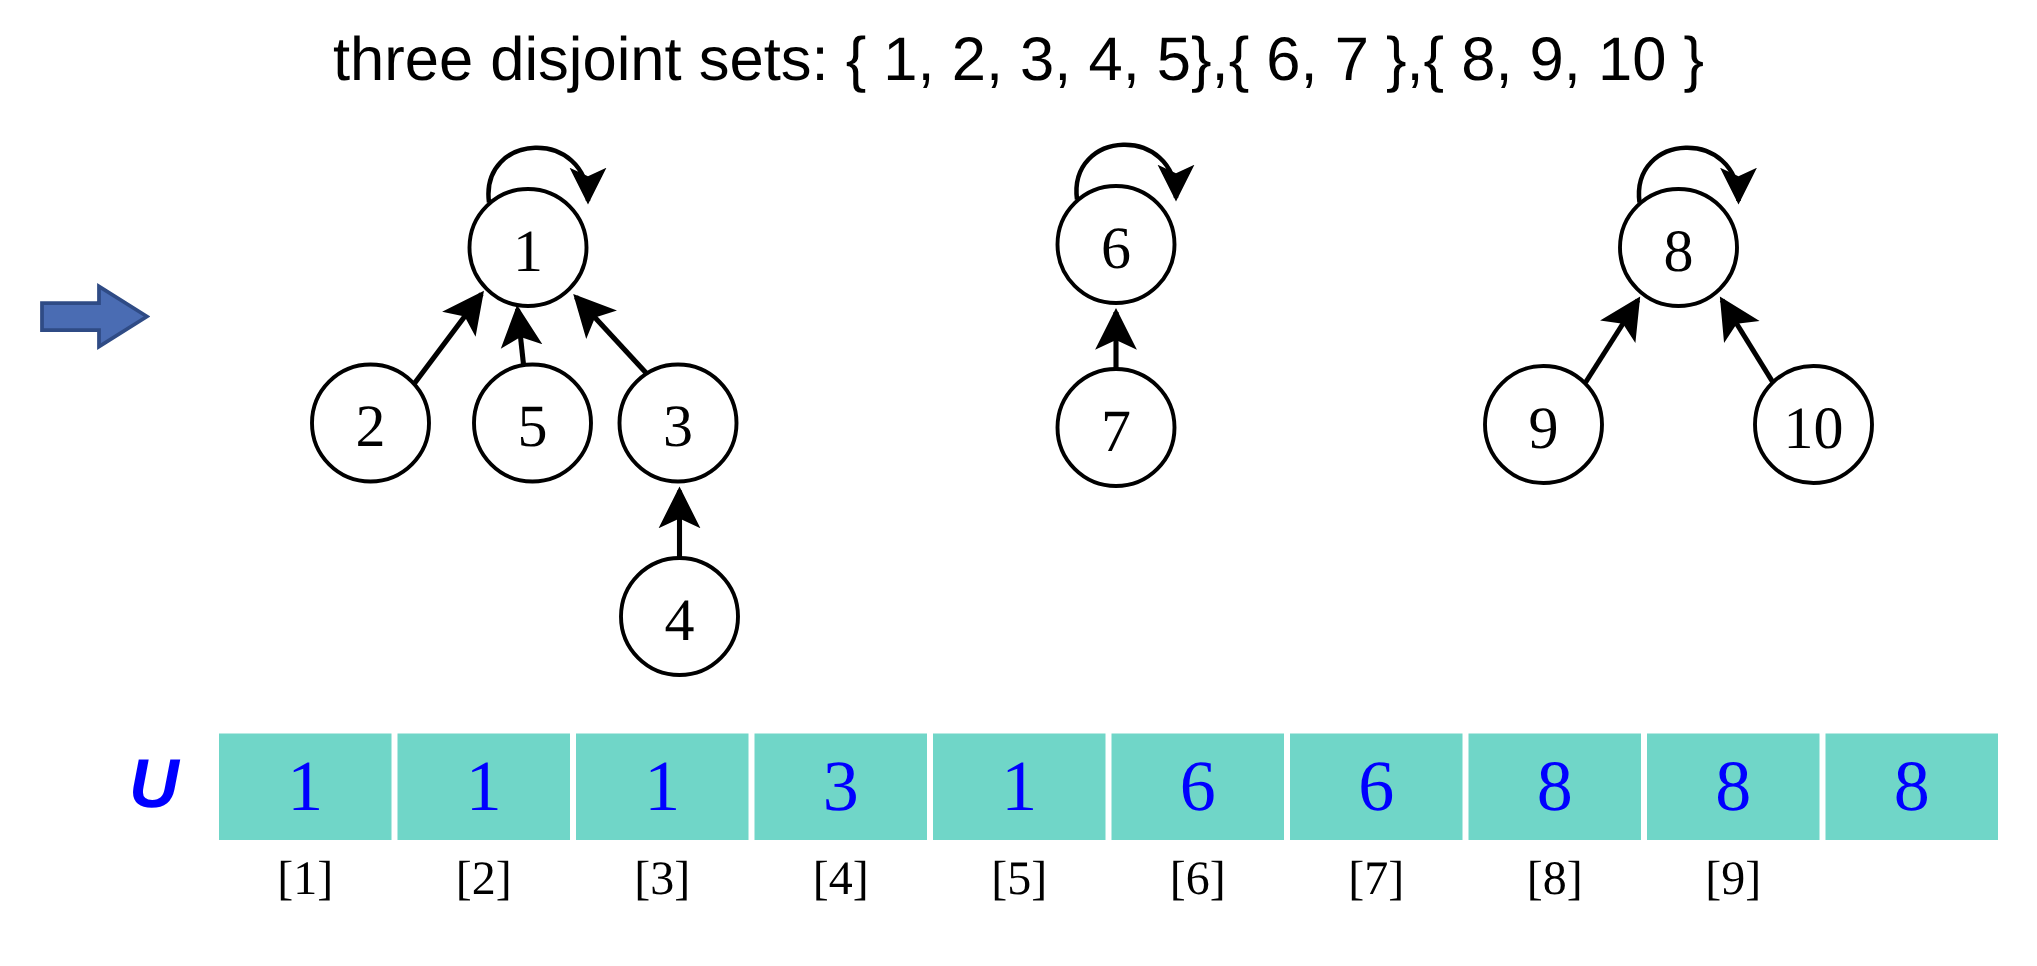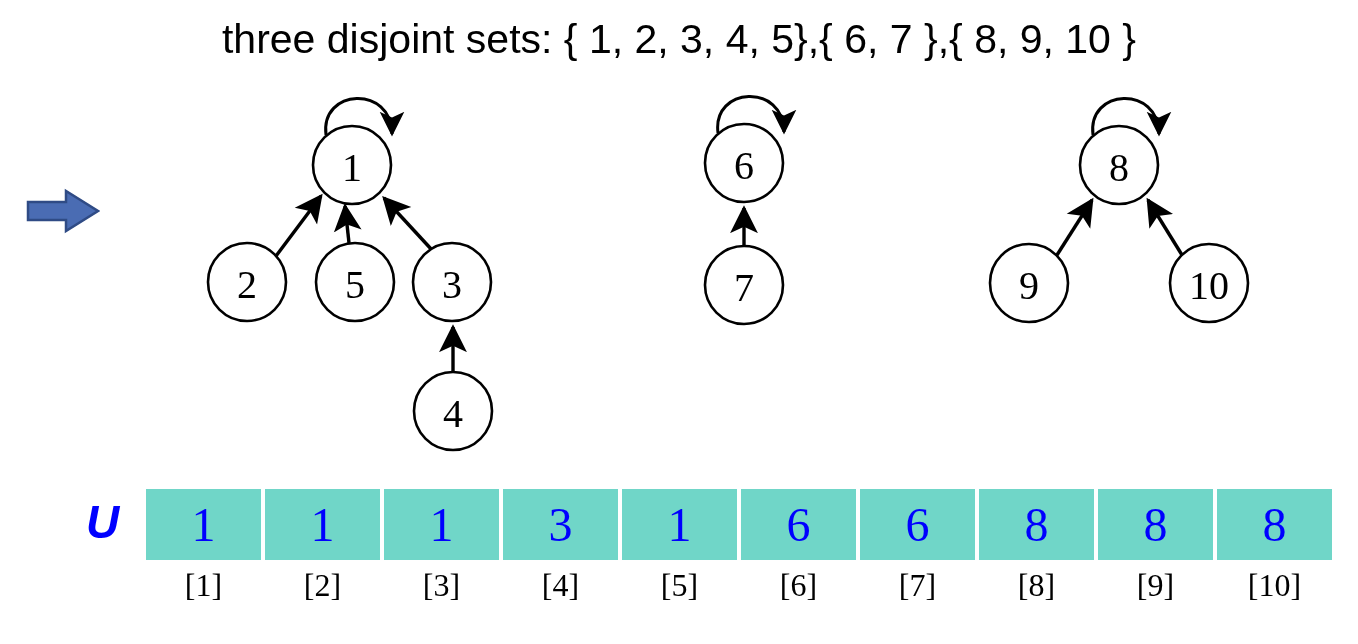--- a/index.html
+++ b/index.html
@@ -229,16 +229,15 @@
   <div id="index-row">
     <div class="index-label">[1]</div>
     <div class="index-label">[2]</div>
     <div class="index-label">[3]</div>
     <div class="index-label">[4]</div>
     <div class="index-label">[5]</div>
     <div class="index-label">[6]</div>
     <div class="index-label">[7]</div>
     <div class="index-label">[8]</div>
     <div class="index-label">[9]</div>
-    <div class="index-label">[10]</div>
   </div>
 
 </div>
 
 </body></html>

